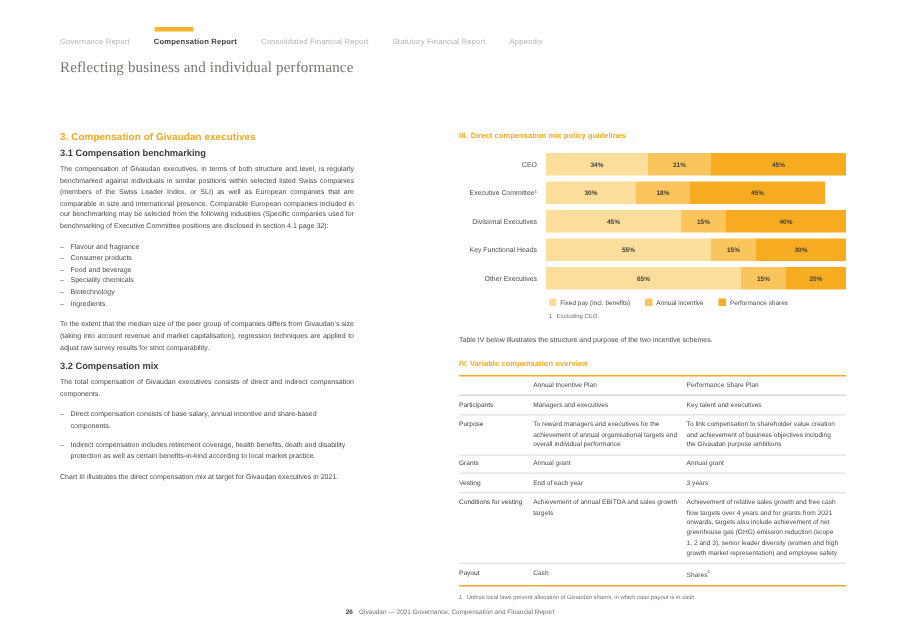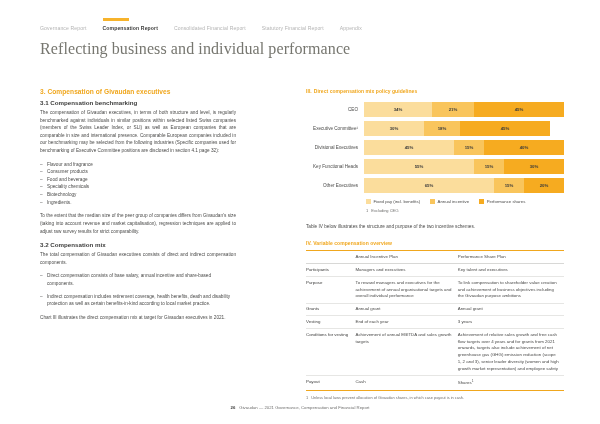--- a/index.html
+++ b/index.html
@@ -53,21 +53,21 @@
     height: 3px;
     background: #f7b32b;
   }
 
   
   .page-title {
     position: absolute;
     top: 40px;
     left: 40px;
     font-family: "Liberation Serif", serif;
-    font-size: 16px;
+    font-size: 10px;
     color: #76766f;
     font-weight: normal;
     letter-spacing: 0.1px;
   }
 
   
   .col-left {
     position: absolute;
     top: 88px;
     left: 40px;

